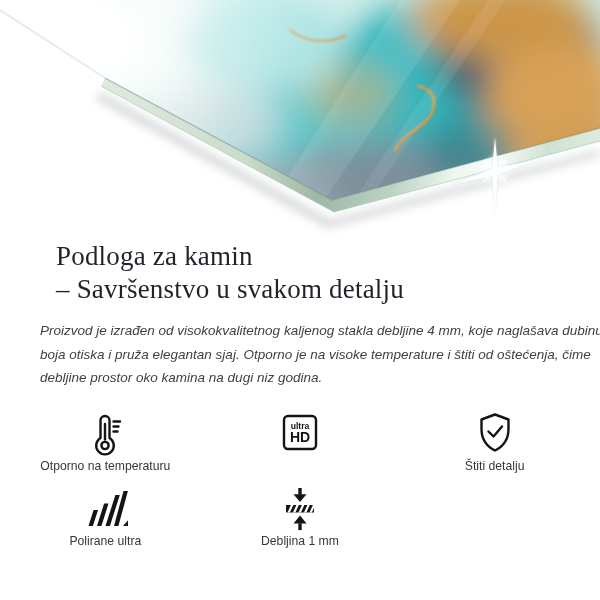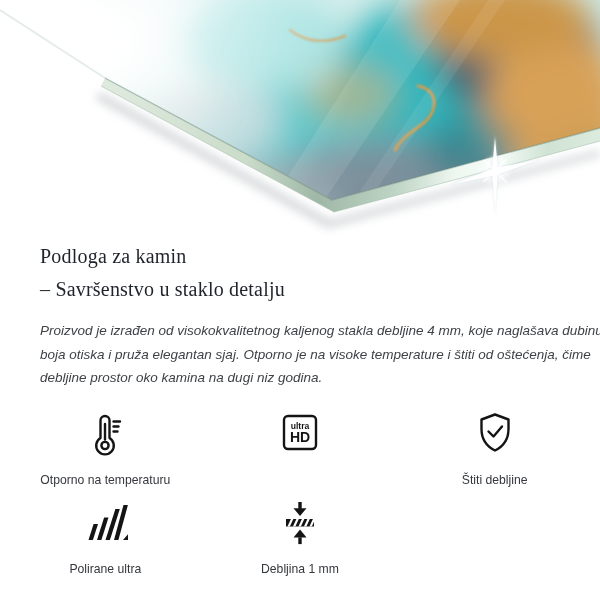--- a/index.html
+++ b/index.html
@@ -2,33 +2,33 @@
 <html><head>
 <meta charset="utf-8">
 <style>
   html,body{margin:0;padding:0;background:#ffffff;}
   .canvas{
     position:relative;width:600px;height:600px;background:#ffffff;overflow:hidden;
     font-family:"Liberation Sans","DejaVu Sans",sans-serif;color:#3e4247;
   }
   .hero{display:block;width:600px;height:236px;}
   .title{
-    margin:4px 0 0 40px;font-family:"Liberation Serif","DejaVu Serif",serif;
-    font-weight:normal;font-size:20px;line-height:33px;color:#1f232a;letter-spacing:.2px;
+    margin:4px 0 0 56px;font-family:"Liberation Serif","DejaVu Serif",serif;
+    font-weight:normal;font-size:27px;line-height:33px;color:#1f232a;letter-spacing:.2px;
   }
   .title span{display:block;}
   .desc{margin:13px 40px 0 40px;font-size:13.5px;line-height:23.5px;color:#3e4247;font-style:italic;}
   .desc span{display:block;white-space:nowrap;}
   .features{
     margin-top:20px;padding:0 8px;display:grid;grid-template-columns:repeat(3,1fr);
     row-gap:12px;
   }
   .feature{display:flex;flex-direction:column;align-items:center;}
   .icon-wrap{width:46px;height:46px;display:flex;align-items:center;justify-content:center;}
-  .feature-label{margin-top:17px;font-size:12.2px;color:#34373c;}
+  .feature-label{margin-top:3px;font-size:12.2px;color:#34373c;}
   .ico{stroke:#141414;fill:none;stroke-width:2.4;stroke-linecap:round;stroke-linejoin:round;}
   .ico-fill{fill:#141414;stroke:none;}
   .ico-txt{fill:#141414;font-family:"Liberation Sans","DejaVu Sans",sans-serif;font-weight:bold;}
 </style>
 </head>
 <body>
 
 <div class="canvas">
 
   <svg class="hero" viewBox="0 0 600 236" aria-hidden="true">
@@ -118,21 +118,21 @@
       <polygon points="450,185 494,167 542,159 496,176" fill="#cfdfe8" opacity="0.5" filter="url(#blurTiny)"></polygon>
       <polygon points="495,138 498,170 495,212 492,170" fill="#ffffff"></polygon>
       <polygon points="454,184 494,168 538,160 496,175" fill="#ffffff"></polygon>
       <path d="M484,160 L507,183 M506,160 L483,182" stroke="#ffffff" stroke-width="1.2" opacity="0.9" fill="none"></path>
       <circle cx="495" cy="171" r="2.6" fill="#ffffff"></circle>
     </g>
   </svg>
 
   <h1 class="title">
     <span>Podloga za kamin</span>
-    <span>– Savršenstvo u staklo detalju</span>
+    <span>– Savršenstvo u svakom detalju</span>
   </h1>
 
   <p class="desc">
     <span>Proizvod je izrađen od visokokvalitetnog kaljenog stakla debljine 4 mm, koje naglašava dubinu</span>
     <span>boja otiska i pruža elegantan sjaj. Otporno je na visoke temperature i štiti od oštećenja, čime</span>
     <span>debljine prostor oko kamina na dugi niz godina.</span>
   </p>
 
   <div class="features">
 
@@ -158,21 +158,21 @@
       </div>
     </div>
 
     <div class="feature">
       <div class="icon-wrap">
         <svg width="46" height="46" viewBox="0 0 46 46">
           <path class="ico" d="M23,4.5 L36.5,9.5 L36.5,19 C36.5,30 30.5,36.8 23,40.5 C15.5,36.8 9.5,30 9.5,19 L9.5,9.5 Z"></path>
           <path class="ico" d="M16.5,21.5 L21.5,26.5 L30,16.5"></path>
         </svg>
       </div>
-      <span class="feature-label">Štiti debljine</span>
+      <span class="feature-label">Štiti detalju</span>
     </div>
 
 
     <div class="feature">
       <div class="icon-wrap">
         <svg width="46" height="46" viewBox="0 0 46 46">
           <polygon class="ico-fill" points="6.5,41 10.9,41 16,25 11.6,25"></polygon>
           <polygon class="ico-fill" points="15,41 19.4,41 26.5,18.5 22.1,18.5"></polygon>
           <polygon class="ico-fill" points="23.5,41 27.9,41 37.8,10 33.4,10"></polygon>
           <polygon class="ico-fill" points="32,41 36.4,41 45.9,6 41.5,6"></polygon>

